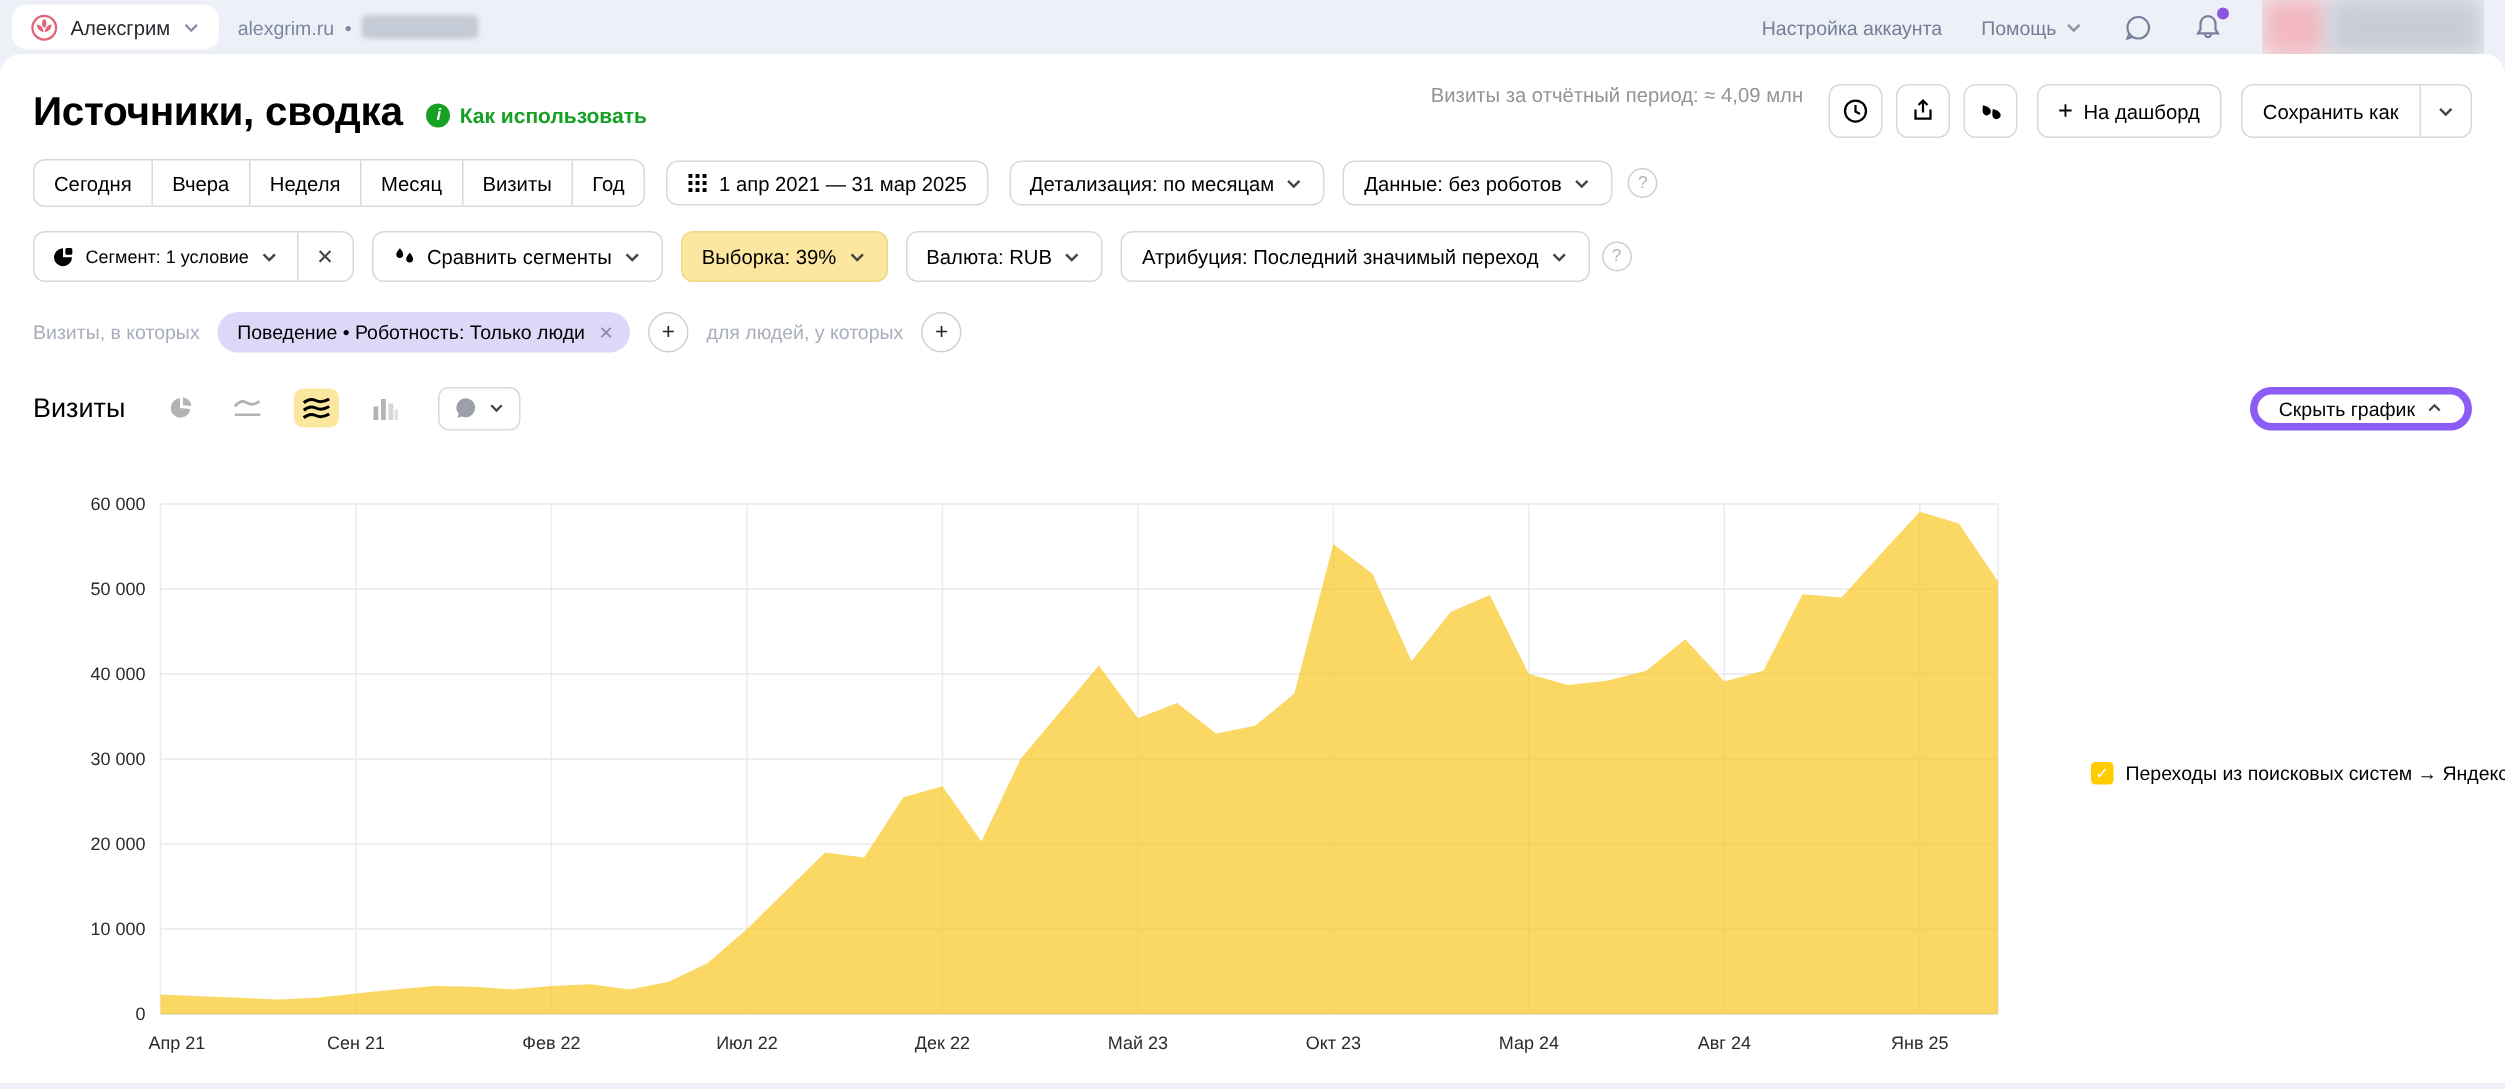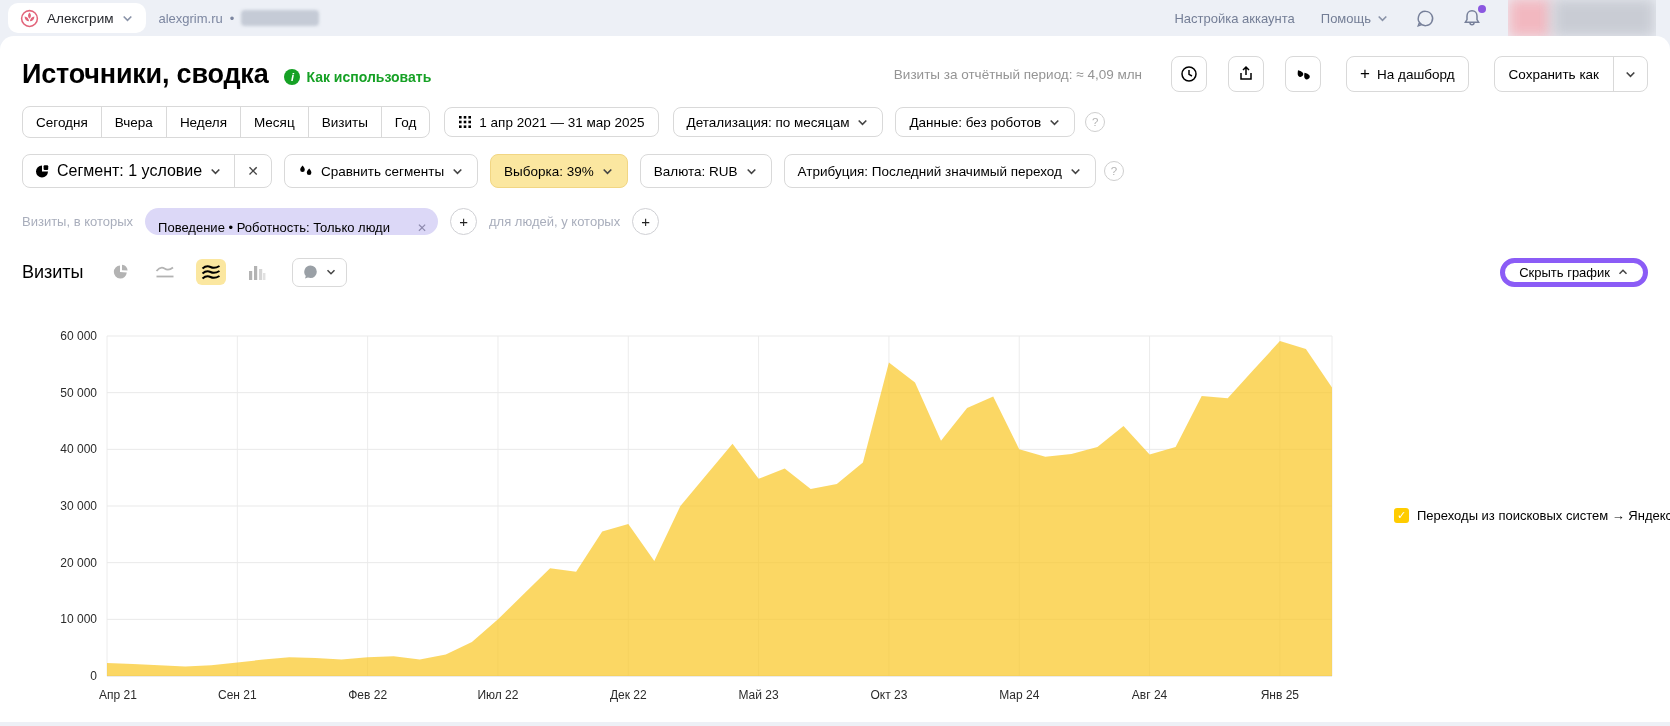--- a/index.html
+++ b/index.html
@@ -21,47 +21,47 @@
   .avatar-blur .p2 { width:104px; height:40px; background:#c9ccd4; filter:blur(7px); }
 
   
   .main { background:#fff; border-radius:14px 14px 0 0; height:686px; padding:18px 22px 0 22px; position:relative; }
 
   .title-row { display:flex; align-items:center; height:40px; }
   .page-title { font-size:27px; font-weight:700; letter-spacing:-0.2px; }
   .howto { display:flex; align-items:center; gap:6px; margin-left:16px; margin-top:6px; }
   .info-badge { width:16px; height:16px; border-radius:50%; background:#16a125; color:#fff; font-size:11px; font-weight:700; display:flex; align-items:center; justify-content:center; font-style:italic; }
   .howto-label { color:#16a125; font-size:14px; font-weight:700; }
-  .title-right { margin-left:auto; display:flex; align-items:center; gap:21px; }
+  .title-right { margin-left:auto; display:flex; align-items:flex-start; gap:9px; }
   .period-visits { color:#949494; font-size:13.5px; margin-right:8px; }
   .iconbtn { width:36px; height:36px; border:1px solid #d9d9d9; border-radius:8px; background:#fff; display:flex; align-items:center; justify-content:center; cursor:default; }
   .btn { display:inline-flex; align-items:center; gap:7px; background:#fff; border:1px solid #d9d9d9; border-radius:8px; font-size:13.5px; color:#000; padding:0 13px; height:36px; cursor:default; white-space:nowrap; }
   .split { display:inline-flex; height:36px; border:1px solid #d9d9d9; border-radius:8px; overflow:hidden; background:#fff; }
   .split .sl { display:flex; align-items:center; padding:0 14px; font-size:13.5px; }
   .split .sr { display:flex; align-items:center; padding:0 10px; border-left:1px solid #d9d9d9; }
 
   
   .row1 { display:flex; align-items:center; margin-top:12px; gap:14px; }
   .row1 .btn, .seg .segbtn { height:30px; }
   .seg { display:inline-flex; border:1px solid #d9d9d9; border-radius:8px; overflow:hidden; background:#fff; }
   .segbtn { display:flex; align-items:center; padding:0 13px; font-size:13.5px; border-left:1px solid #d9d9d9; cursor:default; }
   .segbtn:first-child { border-left:none; }
   .helpc { width:20px; height:20px; border-radius:50%; border:1.5px solid #cfcfcf; color:#b4b4b4; font-size:11.5px; display:flex; align-items:center; justify-content:center; }
 
   .row2 { display:flex; align-items:center; margin-top:16px; gap:12px; }
   .row2 .btn { height:34px; border-radius:8px; }
   .group { display:inline-flex; height:34px; border:1px solid #d9d9d9; border-radius:8px; overflow:hidden; background:#fff; align-items:stretch; }
-  .group .gcell { display:flex; align-items:center; gap:7px; padding:0 12px; font-size:16px; }
+  .group .gcell { display:flex; align-items:center; gap:7px; padding:0 12px; font-size:12px; }
   .group .gx { border-left:1px solid #d9d9d9; padding:0 12px; display:flex; align-items:center; color:#444; font-size:14px; }
   .btn.sampling { background:#fbe7a0; border-color:#f1d684; }
 
   
   .chips { display:flex; align-items:center; margin-top:20px; gap:12px; }
   .hint { color:#a9aebc; font-size:13px; }
-  .chip { display:flex; align-items:flex-end; gap:27px; background:#dcd8f7; border-radius:14px; height:27px; padding:0 11px 0 13px; font-size:13px; }
+  .chip { display:flex; align-items:center; gap:9px; background:#dcd8f7; border-radius:14px; height:27px; padding:0 11px 0 13px; font-size:13px; }
   .chip .x { color:#8d89ad; font-size:12px; }
   .pluscirc { width:27px; height:27px; border-radius:50%; border:1px solid #cfd0d4; background:#fff; display:flex; align-items:center; justify-content:center; font-size:15px; color:#222; cursor:default; }
 
   
   .chart-head { display:flex; align-items:center; margin-top:22px; height:30px; gap:18px; }
   .chart-title { font-size:18px; font-weight:500; margin-right:6px; }
   .ctype { width:26px; height:24px; display:flex; align-items:center; justify-content:center; cursor:default; }
   .ctype.sel { background:#fbe7a0; border-radius:6px; width:30px; height:26px; }
   .bubble-btn { display:flex; align-items:center; gap:6px; border:1px solid #d9d9d9; border-radius:7px; height:29px; padding:0 9px; background:#fff; }
   .hide-pill { margin-left:auto; display:flex; align-items:center; gap:7px; border:5px solid #8b5cf6; border-radius:15px; height:29px; padding:0 14px; font-size:13px; background:#fff; cursor:default; }

